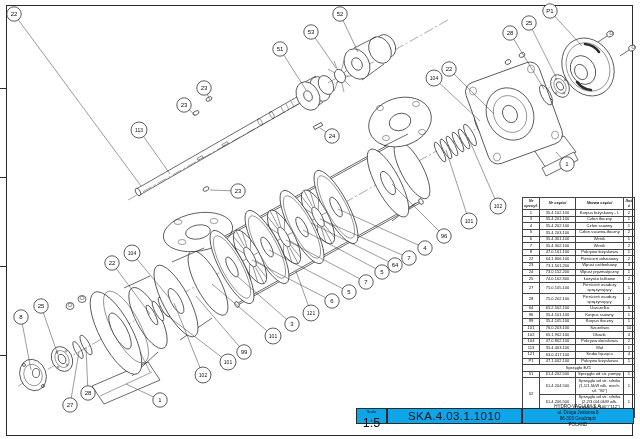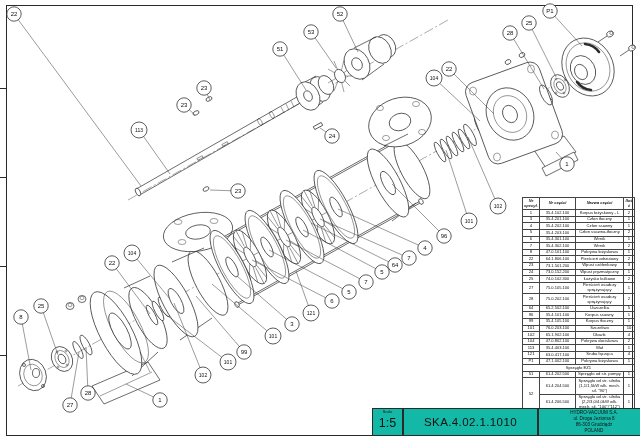--- a/index.html
+++ b/index.html
@@ -21,22 +21,22 @@
   .balloon-label.small{font-size:5px;}
 
   table.parts{position:absolute;left:522px;top:197px;width:112px;
       border-collapse:collapse;table-layout:fixed;font-size:4.2px;line-height:1.15;}
   table.parts th,table.parts td{border:.5px solid #444;padding:.4px .5px;
       text-align:center;word-wrap:break-word;}
   table.parts th{font-weight:bold;font-style:italic;font-size:4px;padding:1px .5px;}
   table.parts td.num{font-size:4px;}
   .section-row td{padding:1.2px;font-size:4.2px;}
 
-  .title-strip{position:absolute;top:408px;height:28px;box-sizing:border-box;
-      border:.9px solid #2a2a2a;background:#14b8a6;margin-left:16px;}
+  .title-strip{position:absolute;top:408px;height:16px;box-sizing:border-box;
+      border:.9px solid #2a2a2a;background:#0ea5e9;}
   .scale-box{left:356px;width:31px;display:flex;flex-direction:column;align-items:center;}
   .scale-box .lbl{font-size:3.8px;margin-top:1px;}
   .scale-box .val{font-size:12.5px;line-height:1;margin-top:3px;}
   .number-box{left:387px;width:135px;display:flex;align-items:center;justify-content:center;
       font-size:11.5px;letter-spacing:.4px;}
   .company-box{left:522px;width:112px;display:flex;flex-direction:column;align-items:center;
       justify-content:center;font-size:4.6px;line-height:1.3;text-align:center;}
 </style>
 </head>
 <body>
@@ -572,21 +572,21 @@
           <td>1</td>
         </tr>
       </tbody>
   </table>
 
   <div class="title-strip scale-box">
     <span class="lbl">Scale</span>
     <span class="val">1:5</span>
   </div>
   <div class="title-strip number-box">
-    <span>SKA.4.02.1.1010</span>
+    <span>SKA.4.03.1.1010</span>
   </div>
   <div class="title-strip company-box">
     <span>HYDRO-VACUUM S.A.</span>
     <span>ul. Droga Jeziorna 8</span>
     <span>86-303 Grudziądz</span>
     <span>POLAND</span>
   </div>
 </div>
 
 </body></html>

